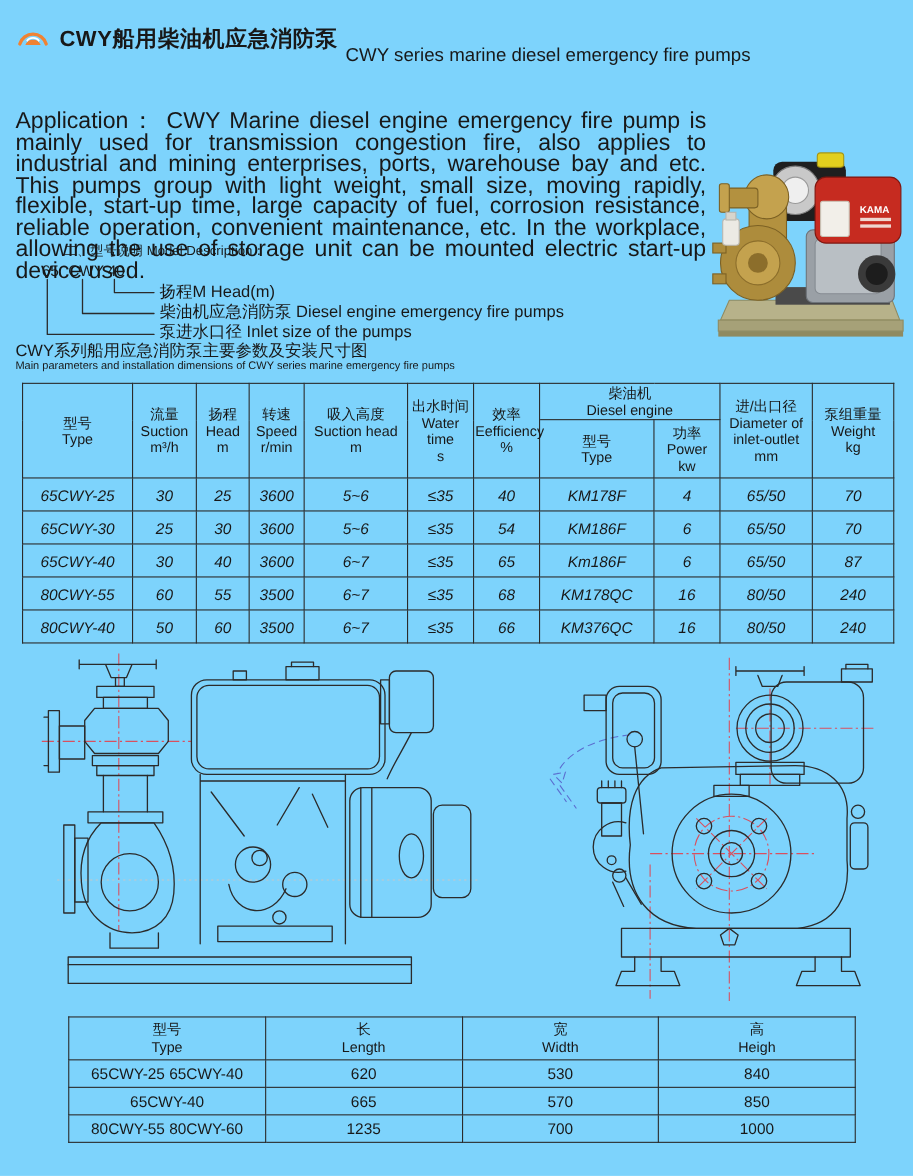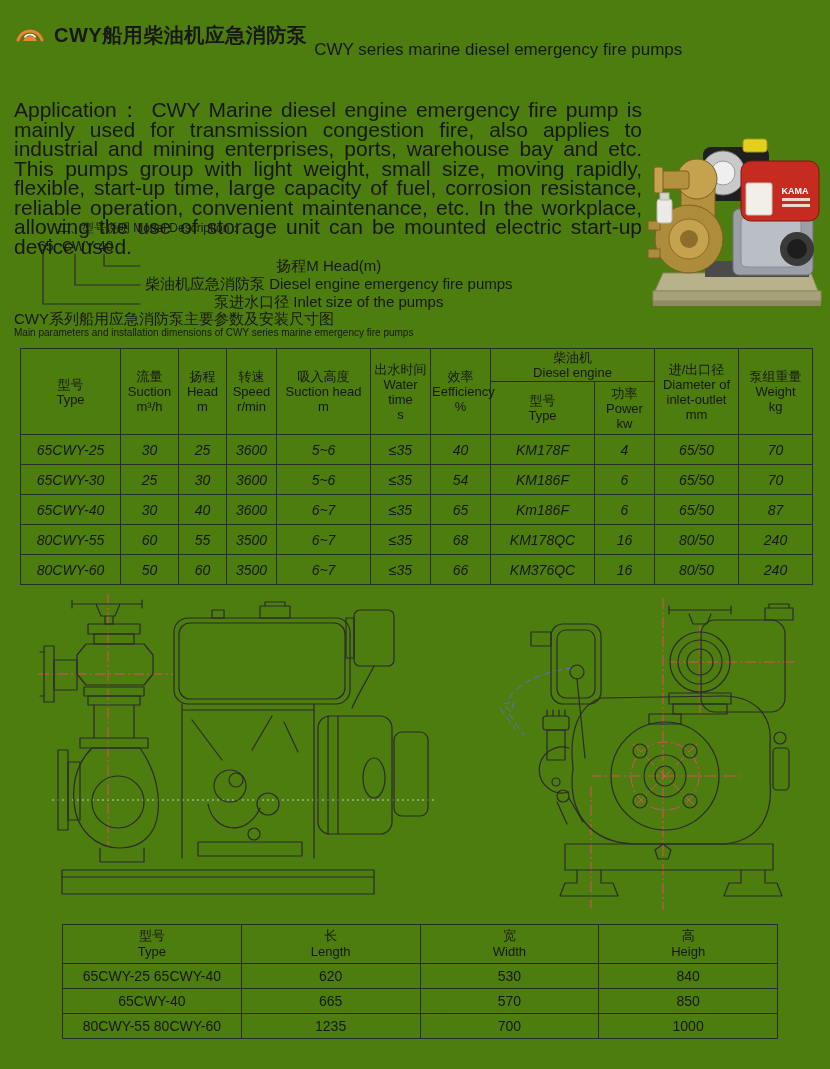--- a/index.html
+++ b/index.html
@@ -1,38 +1,38 @@
 <!DOCTYPE html>
 <html><head>
 <meta charset="utf-8">
 <style>
   html,body{margin:0;padding:0;background:#ffffff;}
   .page{
-    position:relative;width:830px;height:1069px;background:#4d7c0f;
+    position:relative;width:830px;height:1069px;background:#7dd3fc;
     font-family:"Liberation Sans","DejaVu Sans",sans-serif;color:#181818;
     overflow:hidden;
   }
   
   .hdr{position:absolute;left:14px;top:10px;display:flex;align-items:center;}
   .logo{width:32px;height:26px;margin-right:8px;flex:0 0 auto;}
   .title-zh{font-size:20px;font-weight:bold;letter-spacing:.5px;}
   .title-en{font-size:17px;font-weight:normal;margin-left:7px;white-space:nowrap;margin-top:30px;}
   
   .para{position:absolute;left:14px;width:628px;text-align:justify;}
   .p-zh{top:46px;font-size:15px;line-height:19px;}
   .p-en{top:100px;font-size:21px;line-height:19.5px;}
   
   .photo{position:absolute;left:645px;top:123px;width:183px;height:196px;}
   
   .model-heading{position:absolute;left:14px;top:220px;font-size:12px;margin-left:44px;}
   .model-diagram{position:absolute;left:14px;top:238px;width:626px;height:78px;}
   .code-part{position:absolute;top:0;font-size:14px;}
   .cp0{left:24px}.cp1{left:48px}.cp2{left:84px}
   .model-lines{position:absolute;left:0;top:14px;width:300px;height:62px;}
-  .model-labels{position:absolute;left:131px;top:19px;font-size:15px;line-height:18px;white-space:nowrap;text-align:center;}
+  .model-labels{position:absolute;left:131px;top:19px;font-size:15px;line-height:18px;white-space:nowrap;}
   
   .sec-zh{position:absolute;left:14px;top:310px;font-size:15px;}
   .sec-en{position:absolute;left:14px;top:327px;font-size:10px;}
   
   table{border-collapse:collapse;table-layout:fixed;}
   th,td{border:1.5px solid #2b2b2b;text-align:center;vertical-align:middle;padding:0 1px;font-weight:normal;}
   .params{position:absolute;left:20px;top:348px;width:792px;}
   .params th{font-size:13px;line-height:15px;}
   .params .grp{height:32px;margin-top:48px;}
   .params .sub th{height:52px;}
@@ -240,21 +240,21 @@
           <td>3500</td>
           <td>6~7</td>
           <td>≤35</td>
           <td>68</td>
           <td>KM178QC</td>
           <td>16</td>
           <td>80/50</td>
           <td>240</td>
         </tr>
         <tr>
-          <td>80CWY-60</td>
+          <td>80CWY-40</td>
           <td>50</td>
           <td>60</td>
           <td>3500</td>
           <td>6~7</td>
           <td>≤35</td>
           <td>66</td>
           <td>KM376QC</td>
           <td>16</td>
           <td>80/50</td>
           <td>240</td>

